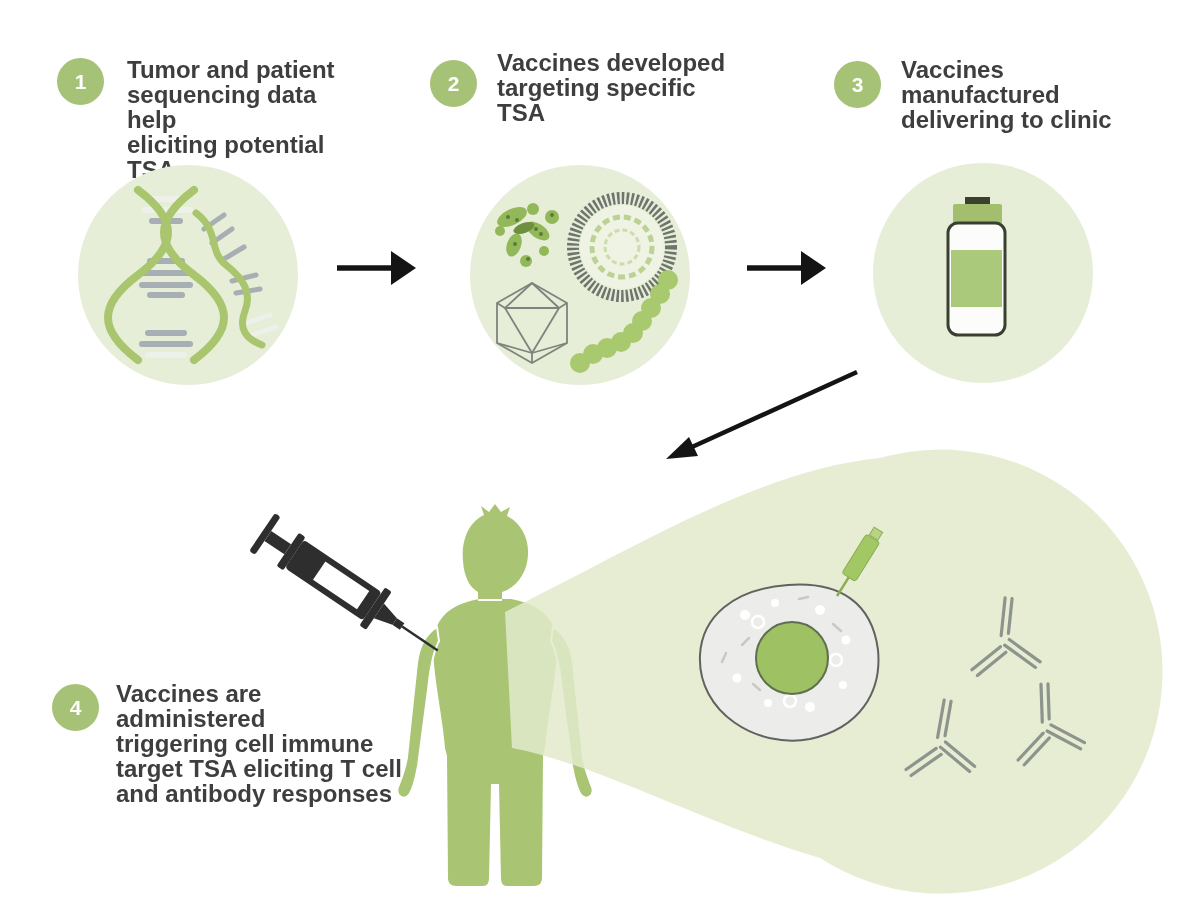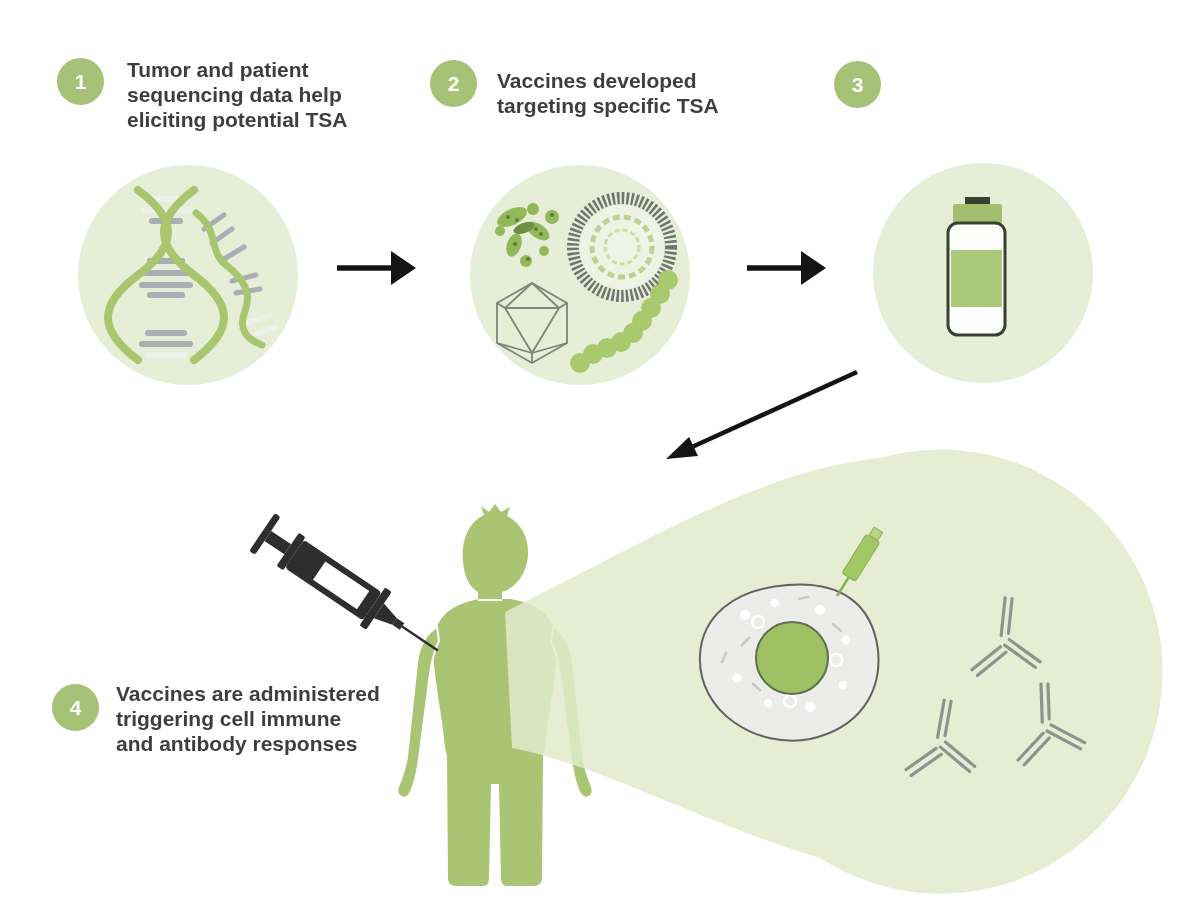--- a/index.html
+++ b/index.html
@@ -6,54 +6,57 @@
   #stage{
     position:relative;width:1200px;height:905px;background:#ffffff;overflow:hidden;
     font-family:"Liberation Sans", sans-serif;
   }
   .badge{
     position:absolute;width:47px;height:47px;border-radius:50%;
     background:#a5c276;color:#ffffff;font-size:21px;font-weight:bold;
     display:flex;align-items:center;justify-content:center;
   }
   .step-text{
-    position:absolute;color:#3e3e3e;font-size:21px;line-height:25px;font-weight:600;
+    position:absolute;color:#3e3e3e;font-size:24px;line-height:25px;font-weight:600;
   }
   .stage-circle{
     position:absolute;width:220px;height:220px;border-radius:50%;background:#e6eed7;
   }
   .abs{position:absolute;}
   svg{display:block;}
 </style>
 </head>
 <body>
 
 <div id="stage">
 
   <div class="badge" style="left:57px;top:58px">1</div>
   <div class="step-text" style="left:127px;top:57px;width:240px">
     <div>Tumor and patient</div>
     <div>sequencing data help</div>
     <div>eliciting potential TSA</div>
   </div>
 
   <div class="badge" style="left:430px;top:60px">2</div>
-  <div class="step-text" style="left:497px;top:68px;width:240px">
+  <div class="step-text" style="left:497px;top:50px;width:240px">
     <div>Vaccines developed</div>
     <div>targeting specific TSA</div>
   </div>
 
   <div class="badge" style="left:834px;top:61px">3</div>
   <div class="step-text" style="left:901px;top:57px;width:240px">
+    <div>Vaccines manufactured</div>
+    <div>delivering to clinic</div>
   </div>
 
   <div class="badge" style="left:52px;top:684px">4</div>
   <div class="step-text" style="left:116px;top:681px;width:290px">
     <div>Vaccines are administered</div>
     <div>triggering cell immune</div>
+    <div>target TSA eliciting T cell</div>
     <div>and antibody responses</div>
   </div>
 
   <div class="stage-circle" style="left:78px;top:165px">
     <svg width="220" height="220" viewBox="0 0 220 220">
       <g fill="none" stroke-linecap="round">
         <g stroke="#eef1ea" stroke-width="6">
           <line x1="68" y1="34" x2="108" y2="34"></line>
             <line x1="66" y1="45" x2="112" y2="45"></line>
           <line x1="70" y1="190" x2="106" y2="190"></line>

